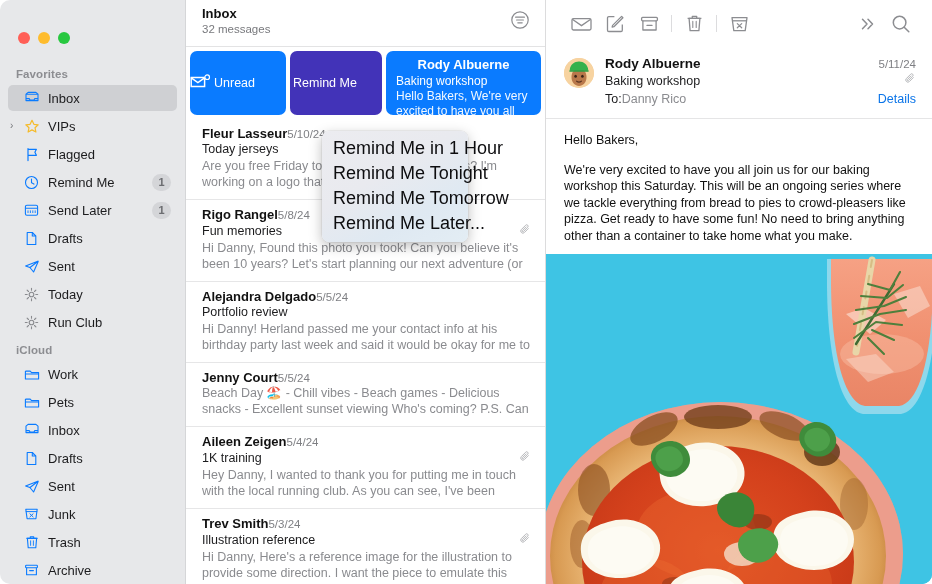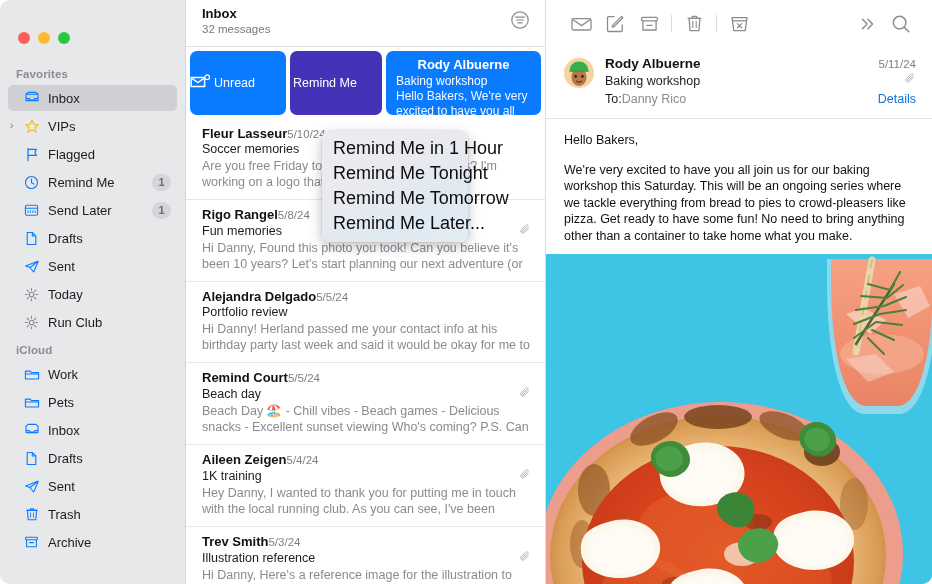--- a/index.html
+++ b/index.html
@@ -321,20 +321,30 @@
 
     <div class="sb-item">
       <span class="sb-ico">
         <svg width="16" height="15" viewBox="0 0 16 15">
             <path d="M14.4 2L1.6 6.9l4.3 1.6M14.4 2L6 8.5m8.4-6.5L9.6 13l-3.7-4.5" fill="none" stroke="#0a7bff" stroke-width="1.1" stroke-linejoin="round"></path>
           </svg>
       </span>
       <span class="sb-label">Sent</span>
     </div>
 
+    <div class="sb-item">
+      <span class="sb-ico">
+        <svg width="15" height="14" viewBox="0 0 15 14">
+            <path d="M1.8 2.2h11.4l-1.3 9.6H3.1z" fill="none" stroke="#0a7bff" stroke-width="1.1" stroke-linejoin="round"></path>
+            <path d="M1.8 4.6h11.4" stroke="#0a7bff" stroke-width="1"></path>
+            <path d="M5.9 6.8l3.2 3.1M9.1 6.8l-3.2 3.1" stroke="#0a7bff" stroke-width="1" stroke-linecap="round"></path>
+          </svg>
+      </span>
+      <span class="sb-label">Junk</span>
+    </div>
 
     <div class="sb-item">
       <span class="sb-ico">
         <svg width="14" height="15" viewBox="0 0 14 15">
             <path d="M2.4 3.4h9.2l-.8 9.4H3.2z" fill="none" stroke="#0a7bff" stroke-width="1.1" stroke-linejoin="round"></path>
             <path d="M1.4 3.4h11.2M5.3 3.4V1.8h3.4v1.6" fill="none" stroke="#0a7bff" stroke-width="1.1" stroke-linejoin="round"></path>
             <path d="M5.6 5.8v4.6M8.4 5.8v4.6" stroke="#0a7bff" stroke-width=".9" stroke-linecap="round"></path>
           </svg>
       </span>
       <span class="sb-label">Trash</span>
@@ -391,21 +401,21 @@
           <div class="tm-prev">Hello Bakers, We're very excited to have you all join us for our baking workshop this Saturday.</div>
         </div>
       </div>
 
       <div class="row">
         <div class="row-top">
           <span class="row-from">Fleur Lasseur</span>
           <span class="row-date">5/10/24</span>
         </div>
         <div class="row-sub-line">
-          <span class="row-sub">Soccer memories</span>
+          <span class="row-sub">Today jerseys</span>
         </div>
         <div class="row-prev">Are you free Friday to talk about the new jerseys? I'm working on a logo that I think the team will love.</div>
       </div>
 
       <div class="row">
         <div class="row-top">
           <span class="row-from">Rigo Rangel</span>
           <span class="row-date">5/8/24</span>
         </div>
         <div class="row-sub-line">
@@ -425,30 +435,22 @@
           <span class="row-date">5/5/24</span>
         </div>
         <div class="row-sub-line">
           <span class="row-sub">Portfolio review</span>
         </div>
         <div class="row-prev">Hi Danny! Herland passed me your contact info at his birthday party last week and said it would be okay for me to reach out…</div>
       </div>
 
       <div class="row">
         <div class="row-top">
-          <span class="row-from">Remind Court</span>
+          <span class="row-from">Jenny Court</span>
           <span class="row-date">5/5/24</span>
-        </div>
-        <div class="row-sub-line">
-          <span class="row-sub">Beach day</span>
-          <span class="clip-ico">
-            <svg width="12" height="13" viewBox="0 0 12 13">
-                <path d="M9.3 5.6L5.4 9.5a2.1 2.1 0 01-3-3l4.3-4.3a1.4 1.4 0 012 2L4.4 8.5a.7.7 0 01-1-1L7 3.9" fill="none" stroke="#b6b7ba" stroke-width="1" stroke-linecap="round"></path>
-              </svg>
-          </span>
         </div>
         <div class="row-prev">Beach Day 🏖️ - Chill vibes - Beach games - Delicious snacks - Excellent sunset viewing Who's coming? P.S. Can you gues…</div>
       </div>
 
       <div class="row">
         <div class="row-top">
           <span class="row-from">Aileen Zeigen</span>
           <span class="row-date">5/4/24</span>
         </div>
         <div class="row-sub-line">

